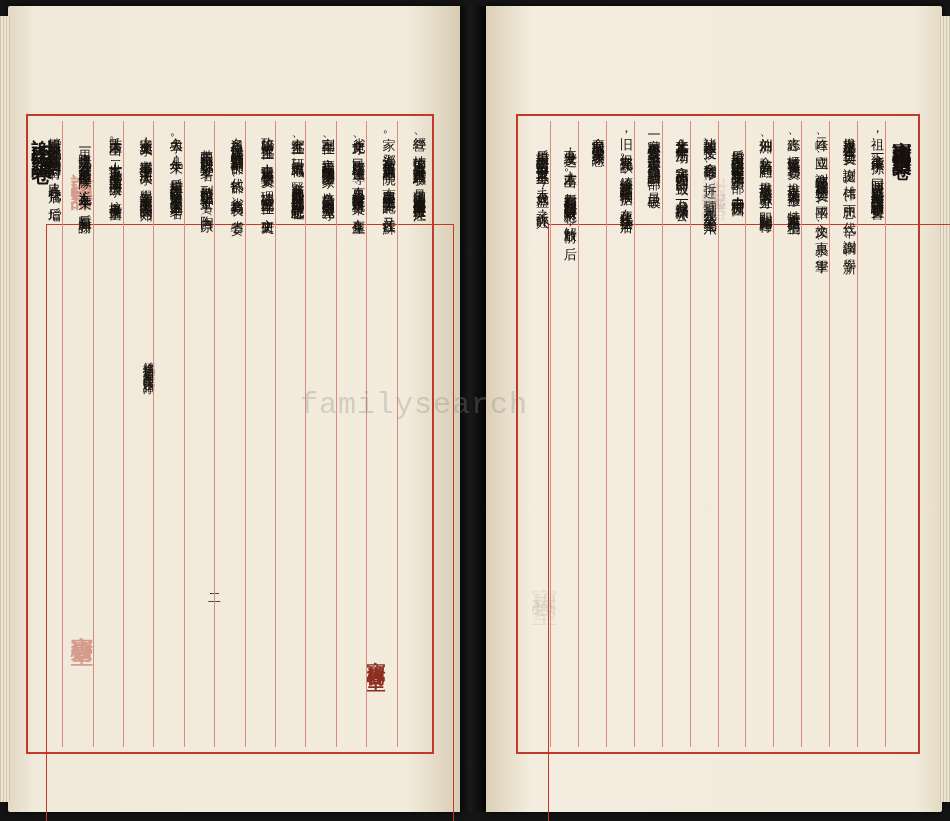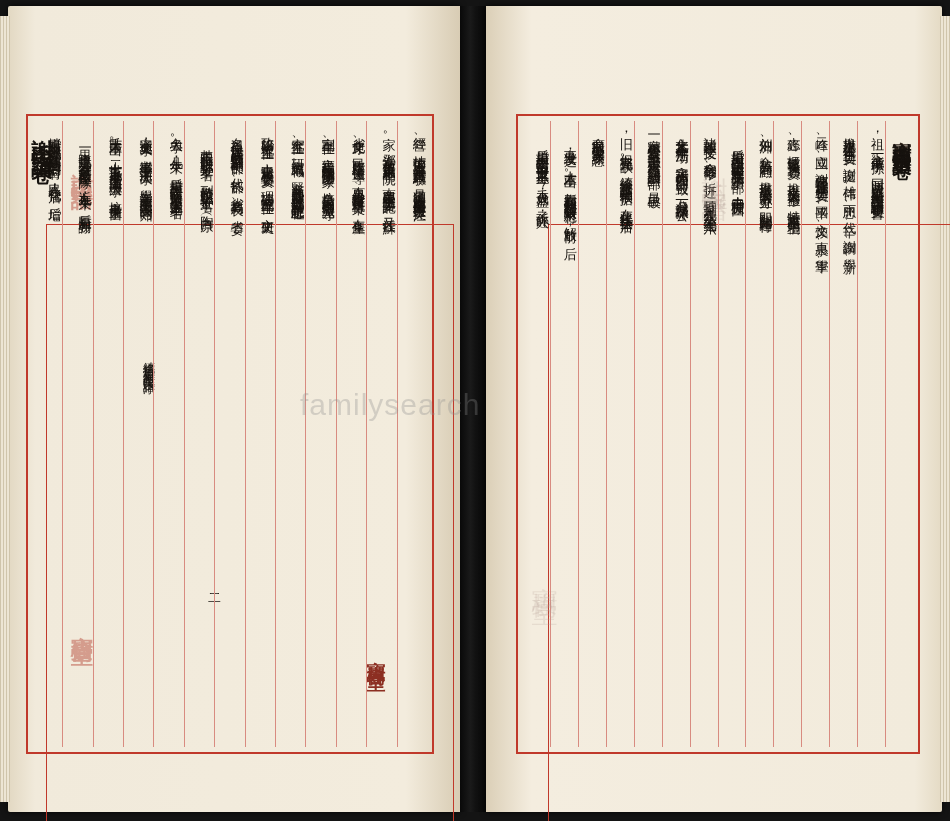--- a/index.html
+++ b/index.html
@@ -149,21 +149,21 @@
   }
   .seal.s1{ left:60px; top:150px; }
   .seal.s2{ left:60px; top:612px; }
 
   
   .watermark{
     position:absolute;
     left:300px; top:388px;
     font-size:30px;
     color:rgba(140,140,140,.32);
-    font-family:Liberation Sans, sans-serif;
+    font-family:Liberation Mono, monospace;
     letter-spacing:1px;
     transform:rotate(0deg);
     pointer-events:none;
     white-space:nowrap;
   }
   .wm2{
     position:absolute;
     left:690px; top:150px;
     font-size:26px;
     color:rgba(180,160,150,.25);

